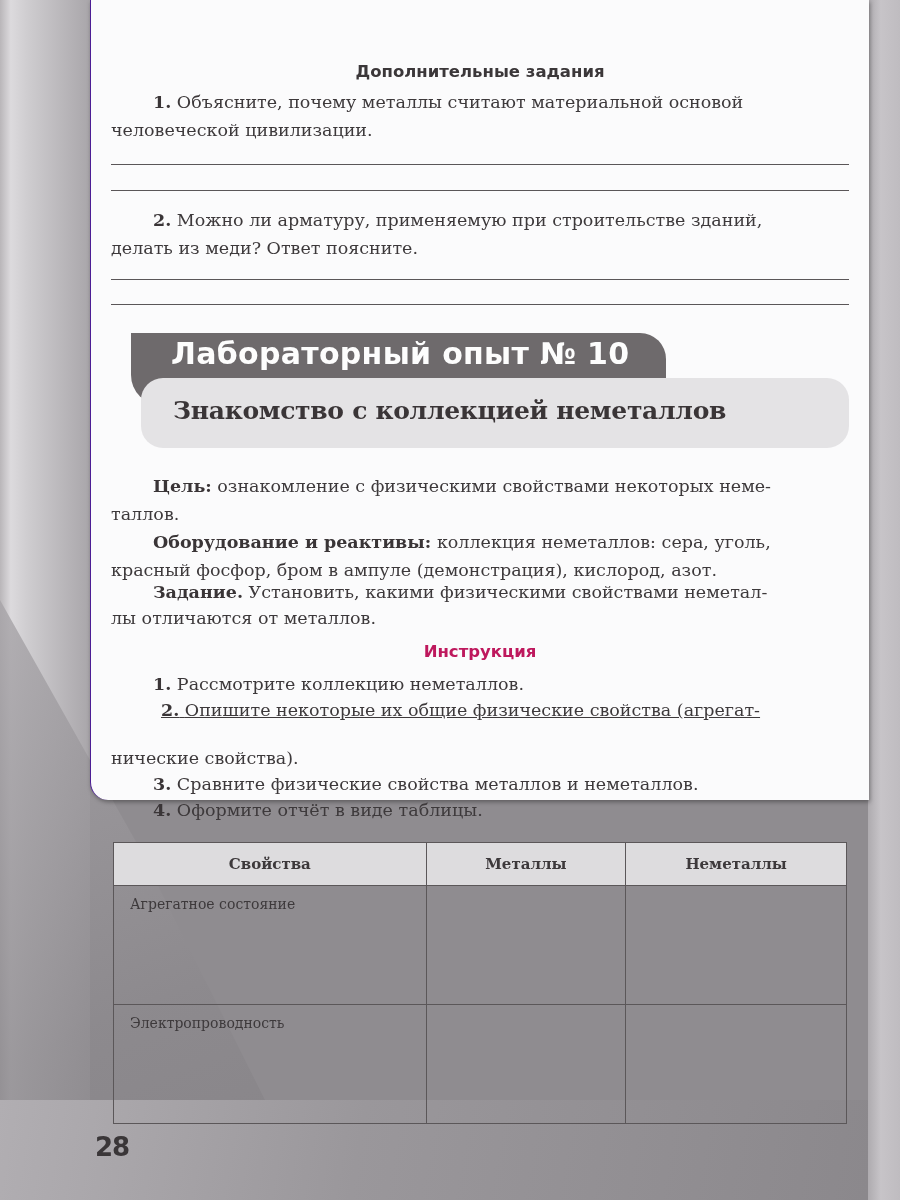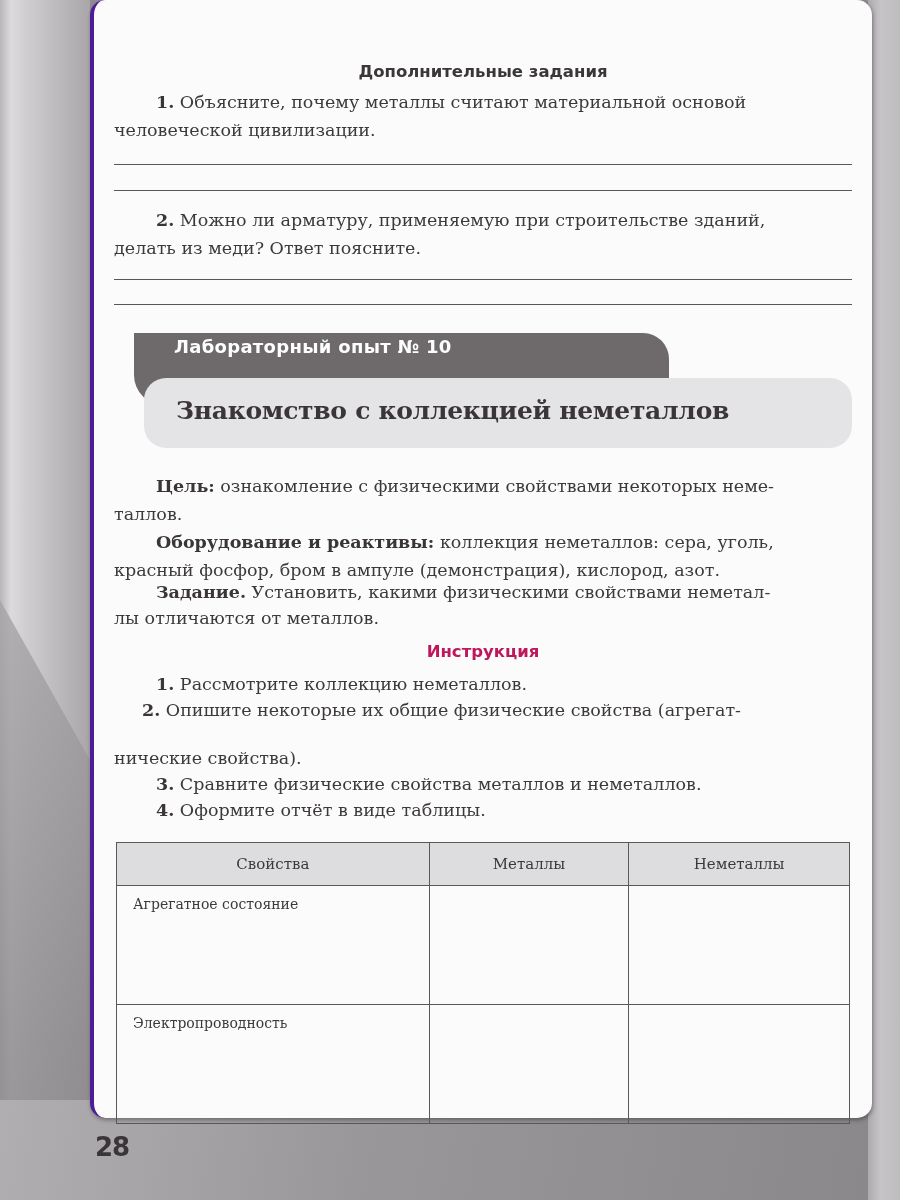--- a/index.html
+++ b/index.html
@@ -14,55 +14,54 @@
     background: linear-gradient(90deg, #b9b6b9 0%, #dcdadd 12%, #cfcdd0 30%, #a9a6aa 100%); }
   .bg-diag1 { left: 0; top: 600px; width: 900px; height: 600px;
     background: linear-gradient(160deg, #a7a4a8 0%, #8c898d 50%, #7f7c80 100%);
     clip-path: polygon(0 0, 15% 40%, 35% 100%, 0 100%); opacity: .8; }
   .bg-diag2 { left: 0; top: 1100px; width: 900px; height: 100px;
     background: linear-gradient(100deg, #b1aeb2 0%, #9a979b 40%, #8a878b 100%); }
   .bg-right-strip { left: 868px; top: 0; width: 32px; height: 1200px;
     background: linear-gradient(90deg, #aeabaf 0%, #c7c4c8 40%, #bfbcc0 100%); }
 
   .page {
-    position: absolute; left: 90px; top: 0; width: 778px; height: 1118px;
+    position: absolute; left: 90px; top: 0; width: 778px; height: 800px;
     background: #fbfbfc;
-    border-left: 4px solid #4c1d95;
+    border-left: 1px solid #4c1d95;
     border-bottom-left-radius: 18px;
     box-shadow: 1px 2px 4px rgba(0,0,0,.35);
-    border-radius: 15px;
   }
 
   .abs { position: absolute; }
 
   .sec-title { left: 0; width: 778px; top: 62px; text-align: center;
     font-family: "DejaVu Sans", sans-serif; font-weight: bold; font-size: 16.5px; color: #3b3739; }
 
   .para { font-size: 17.5px; line-height: 28px; color: #3d393b; text-align: justify; }
   .para b { font-weight: bold; color: #3a3537; }
   .indent { text-indent: 42px; }
 
   .answer-line { position: absolute; left: 20px; width: 738px; height: 0; border-top: 1.5px solid #5a5658; }
 
   .banner-tab { left: 40px; top: 333px; width: 535px; height: 72px;
     background: #6e6a6c; border-top-right-radius: 26px; border-bottom-left-radius: 30px; }
   .banner-tab-text { left: 80px; top: 336px; font-family: "DejaVu Sans", sans-serif;
-    font-weight: bold; font-size: 18px; color: #fdfdfd; letter-spacing: .3px; }
+    font-weight: bold; font-size: 30px; color: #fdfdfd; letter-spacing: .3px; }
   .banner-bar { left: 50px; top: 378px; width: 708px; height: 70px;
     background: #e4e3e5; border-radius: 22px; }
   .banner-bar-text { left: 82px; top: 396px; font-family: "DejaVu Serif", serif;
     font-weight: bold; font-size: 25px; color: #3a3537; letter-spacing: -.3px; }
 
   .instr-title { left: 0; width: 778px; top: 642px; text-align: center;
     font-family: "DejaVu Sans", sans-serif; font-weight: bold; font-size: 16.5px; color: #be185d; }
 
   table.report { position: absolute; left: 22px; top: 842px; width: 734px; border-collapse: collapse;
     font-family: "DejaVu Serif", serif; }
   table.report th, table.report td { border: 1.5px solid #5b5759; }
-  table.report th { background: #dddcde; height: 40px; font-size: 15px; font-weight: normal; color: #3d393b; }
+  table.report th { background: #dddcde; height: 40px; font-size: 15px; font-weight: bold; color: #3d393b; }
   table.report td { height: 108px; vertical-align: top; padding: 10px 0 0 16px; font-size: 14px; color: #3d393b; }
   table.report td.empty { padding: 0; }
 
   .page-num { left: 95px; top: 1132px; font-family: "DejaVu Sans", sans-serif; font-weight: bold;
     font-size: 26px; color: #3a3638; letter-spacing: -1px; }
 </style>
 </head>
 <body>
 
 <div class="bg-shape bg-left-strip"></div>
@@ -113,21 +112,21 @@
   </div>
   <div class="abs para" style="left:20px; top:604px; width:738px;">лы отличаются от металлов.</div>
 
   <div class="abs instr-title">Инструкция</div>
 
   <div class="abs para indent" style="left:20px; top:670px; width:738px;">
     <b>1.</b>
     <span>Рассмотрите коллекцию неметаллов.</span>
   </div>
 
-  <div class="abs para indent" style="left:6px; top:696px; width:738px;">
+  <div class="abs para indent" style="left:28px; top:696px; width:738px;text-decoration:underline;">
     <b>2.</b>
     <span>Опишите некоторые их общие физические свойства (агрегат-</span>
   </div>
   <div class="abs para" style="left:20px; top:744px; width:738px;">нические свойства).</div>
 
   <div class="abs para indent" style="left:20px; top:770px; width:738px;">
     <b>3.</b>
     <span>Сравните физические свойства металлов и неметаллов.</span>
   </div>
 

